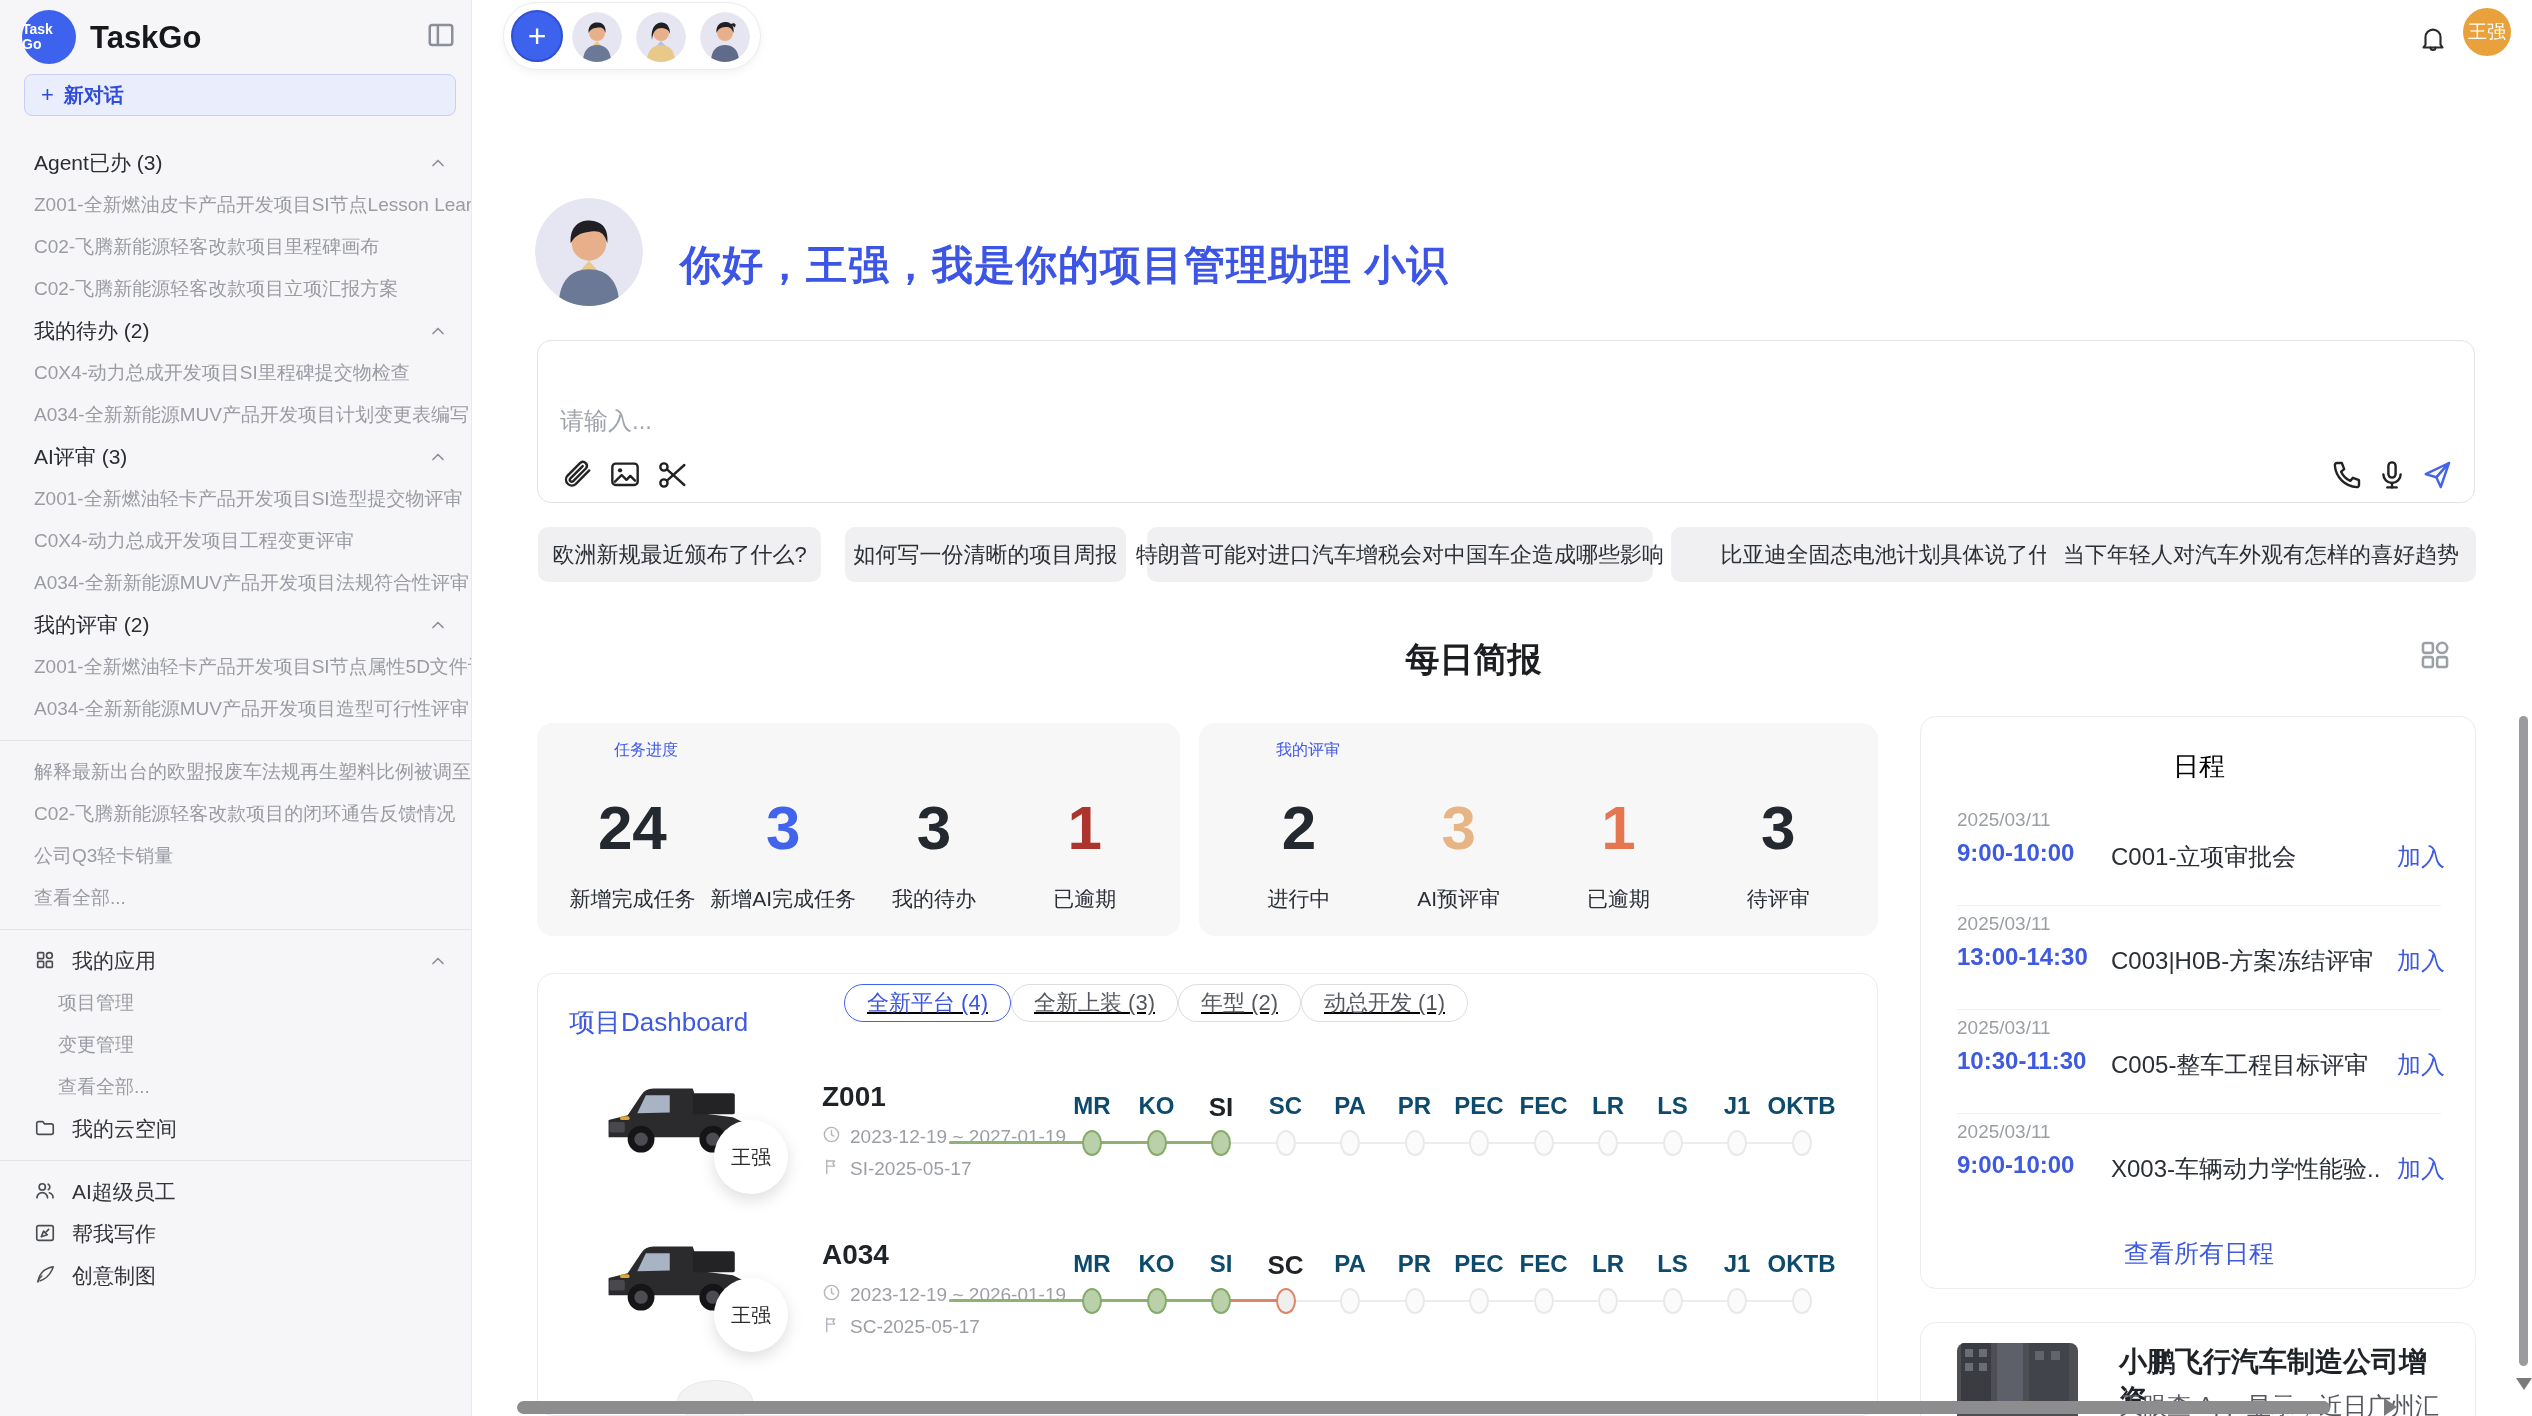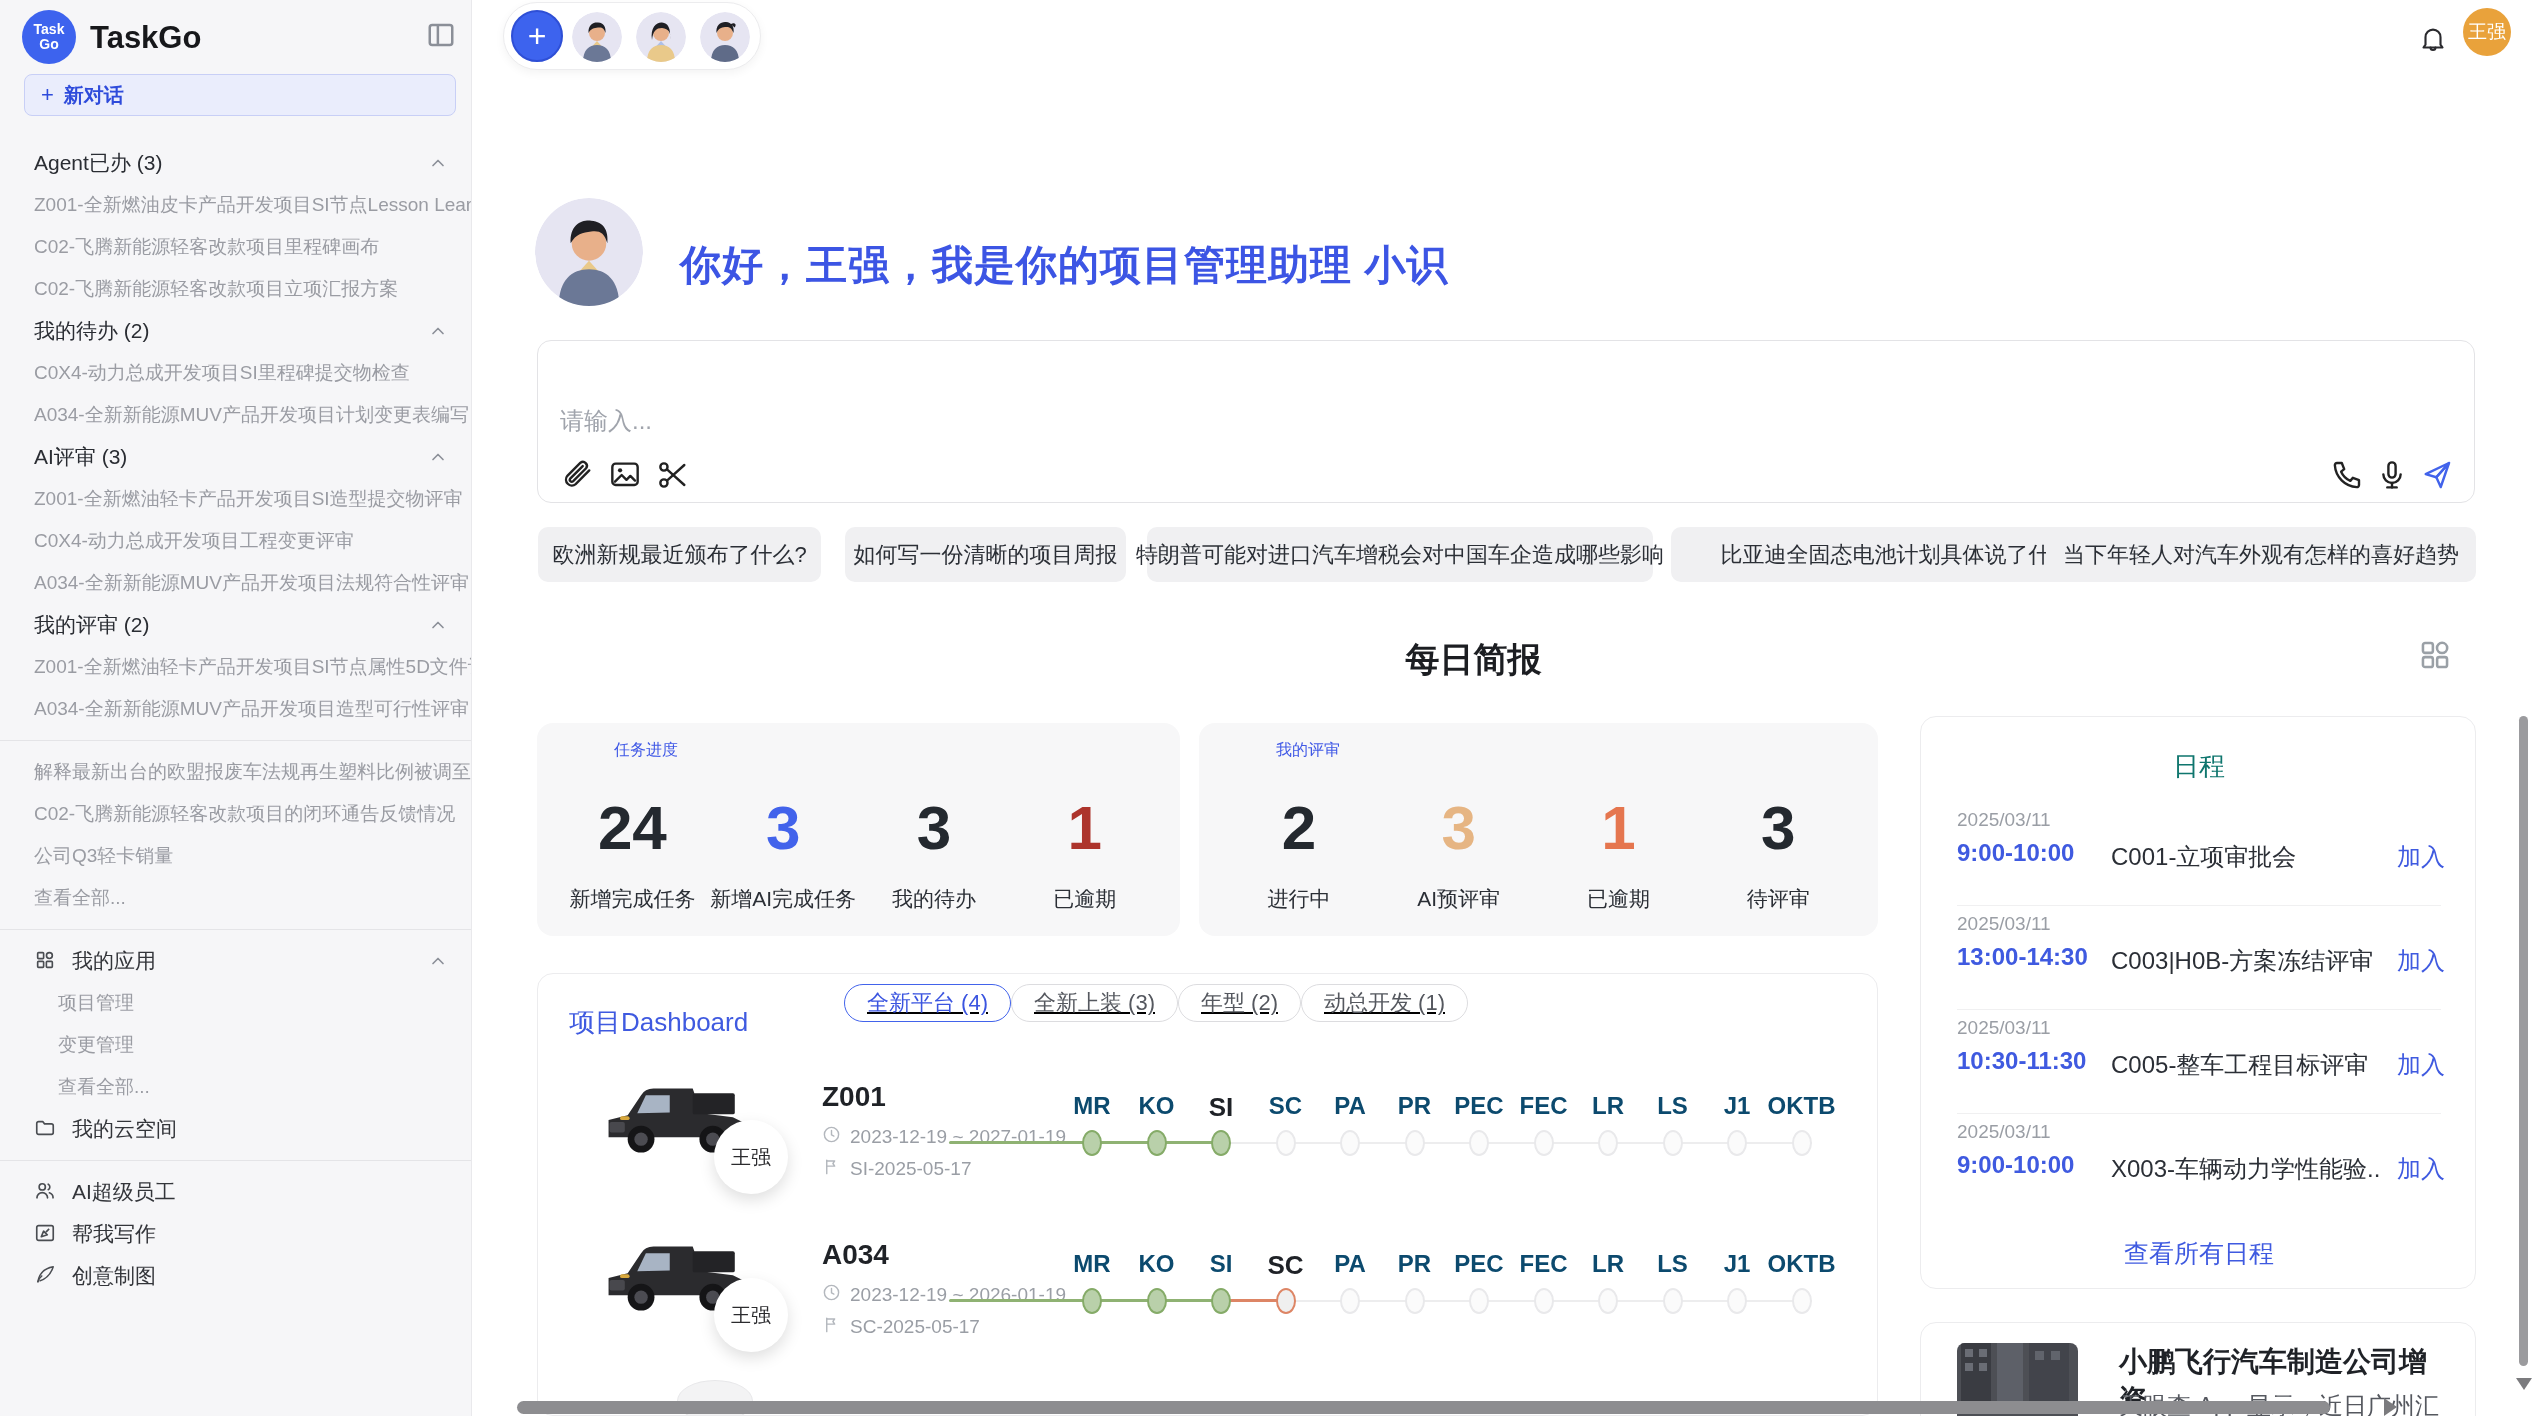--- a/index.html
+++ b/index.html
@@ -1,19 +1,19 @@
 <!DOCTYPE html>
 <html><head>
 <meta charset="utf-8">
 <style>
   html,body{margin:0;padding:0;background:#fff;font-family:"Liberation Sans",sans-serif;}
   #app{position:relative;width:2532px;height:1416px;overflow:hidden;background:#fff;}
   
   #sidebar{position:absolute;left:0;top:0;width:472px;height:1416px;background:#f6f6f8;border-right:1px solid #e9e9ec;box-sizing:border-box;overflow:hidden;}
-  .logo-circle{position:absolute;left:22px;top:10px;width:54px;height:54px;border-radius:50%;background:#3d63ee;color:#fff;display:flex;flex-direction:column;align-items:center;justify-content:center;font-size:14px;line-height:15px;font-weight:600;}
+  .logo-circle{position:absolute;left:22px;top:10px;width:54px;height:54px;border-radius:50%;background:#3d63ee;color:#fff;display:flex;flex-direction:column;align-items:flex-start;justify-content:center;font-size:14px;line-height:15px;font-weight:600;}
   .app-title{position:absolute;left:90px;top:20px;font-size:31px;font-weight:700;color:#17181b;}
   .collapse-btn{position:absolute;left:426px;top:20px;width:30px;height:30px;color:#8b8f98;cursor:pointer;}
   .new-chat{position:absolute;left:24px;top:74px;width:432px;height:42px;background:#eaedfc;border:1px solid #c8cff6;border-radius:8px;box-sizing:border-box;display:flex;align-items:center;padding-left:16px;color:#2e4bdb;font-size:20px;font-weight:600;cursor:pointer;}
   .new-chat .plus{margin-right:10px;font-size:22px;font-weight:400;}
   #menu{position:absolute;left:0;top:142px;width:472px;}
   .m-header{height:42px;display:flex;align-items:center;padding:0 24px 0 34px;font-size:21px;color:#2a2d33;font-weight:500;cursor:pointer;}
   .m-header .grow{flex:1;}
   .m-item{height:42px;display:flex;align-items:center;padding:0 24px 0 34px;font-size:19px;color:#9a9ca3;white-space:nowrap;overflow:hidden;text-overflow:ellipsis;cursor:pointer;}
   .m-sub{padding-left:58px;}
   .m-row{height:42px;display:flex;align-items:center;padding:0 24px 0 34px;font-size:21px;color:#33353a;cursor:pointer;}
@@ -55,21 +55,21 @@
   .p-meta{position:absolute;left:284px;display:flex;align-items:center;font-size:19px;color:#9a9ea5;gap:9px;}
   .p-meta svg{width:19px;height:19px;color:#b3b7bd;}
   .timeline{position:absolute;left:411px;top:0;width:900px;height:130px;}
   .tl-line{position:absolute;top:73px;height:3px;border-radius:2px;}
   .tl-circle{position:absolute;top:62px;width:20px;height:26px;border-radius:50%;box-sizing:border-box;}
   .tl-label{position:absolute;top:24px;transform:translateX(-50%);font-size:24px;color:#0c4a6e;white-space:nowrap;font-weight:bold;}
   .tl-label.cur{color:#1f2227;font-weight:700;font-size:26px;}
   .peek{position:absolute;left:139px;top:406px;width:74px;height:40px;border-radius:50%;background:#f3f3f4;border:1px solid #e7e7e9;}
   
   #schedcard{position:absolute;left:1448px;top:716px;width:556px;height:573px;border:1px solid #ececee;border-radius:16px;background:#fff;box-sizing:border-box;}
-  .sched-title{position:absolute;left:0;top:32px;width:556px;text-align:center;font-size:26px;color:#0f766e;}
+  .sched-title{position:absolute;left:0;top:32px;width:556px;text-align:center;font-size:26px;color:#000000;}
   .sch-item{position:absolute;left:0;width:556px;height:104px;}
   .sch-date{position:absolute;left:36px;top:8px;font-size:19px;color:#9a9ea5;}
   .sch-time{position:absolute;left:36px;top:38px;font-size:24px;color:#3f5ae0;font-weight:600;}
   .sch-title2{position:absolute;left:190px;top:40px;width:270px;font-size:24px;color:#2b2f36;white-space:nowrap;overflow:hidden;}
   .sch-join{position:absolute;right:32px;top:40px;font-size:24px;color:#3f5ae0;cursor:pointer;}
   .sch-div{position:absolute;left:36px;width:484px;height:1px;background:#f0f0f1;}
   .sched-all{position:absolute;left:0;top:520px;width:556px;text-align:center;font-size:25px;color:#3f5ae0;cursor:pointer;}
   
   #newscard{position:absolute;left:1448px;top:1322px;width:556px;height:210px;border:1px solid #ececee;border-radius:16px;background:#fff;box-sizing:border-box;overflow:hidden;}
   .news-img{position:absolute;left:36px;top:20px;width:121px;height:120px;border-radius:8px;overflow:hidden;}

